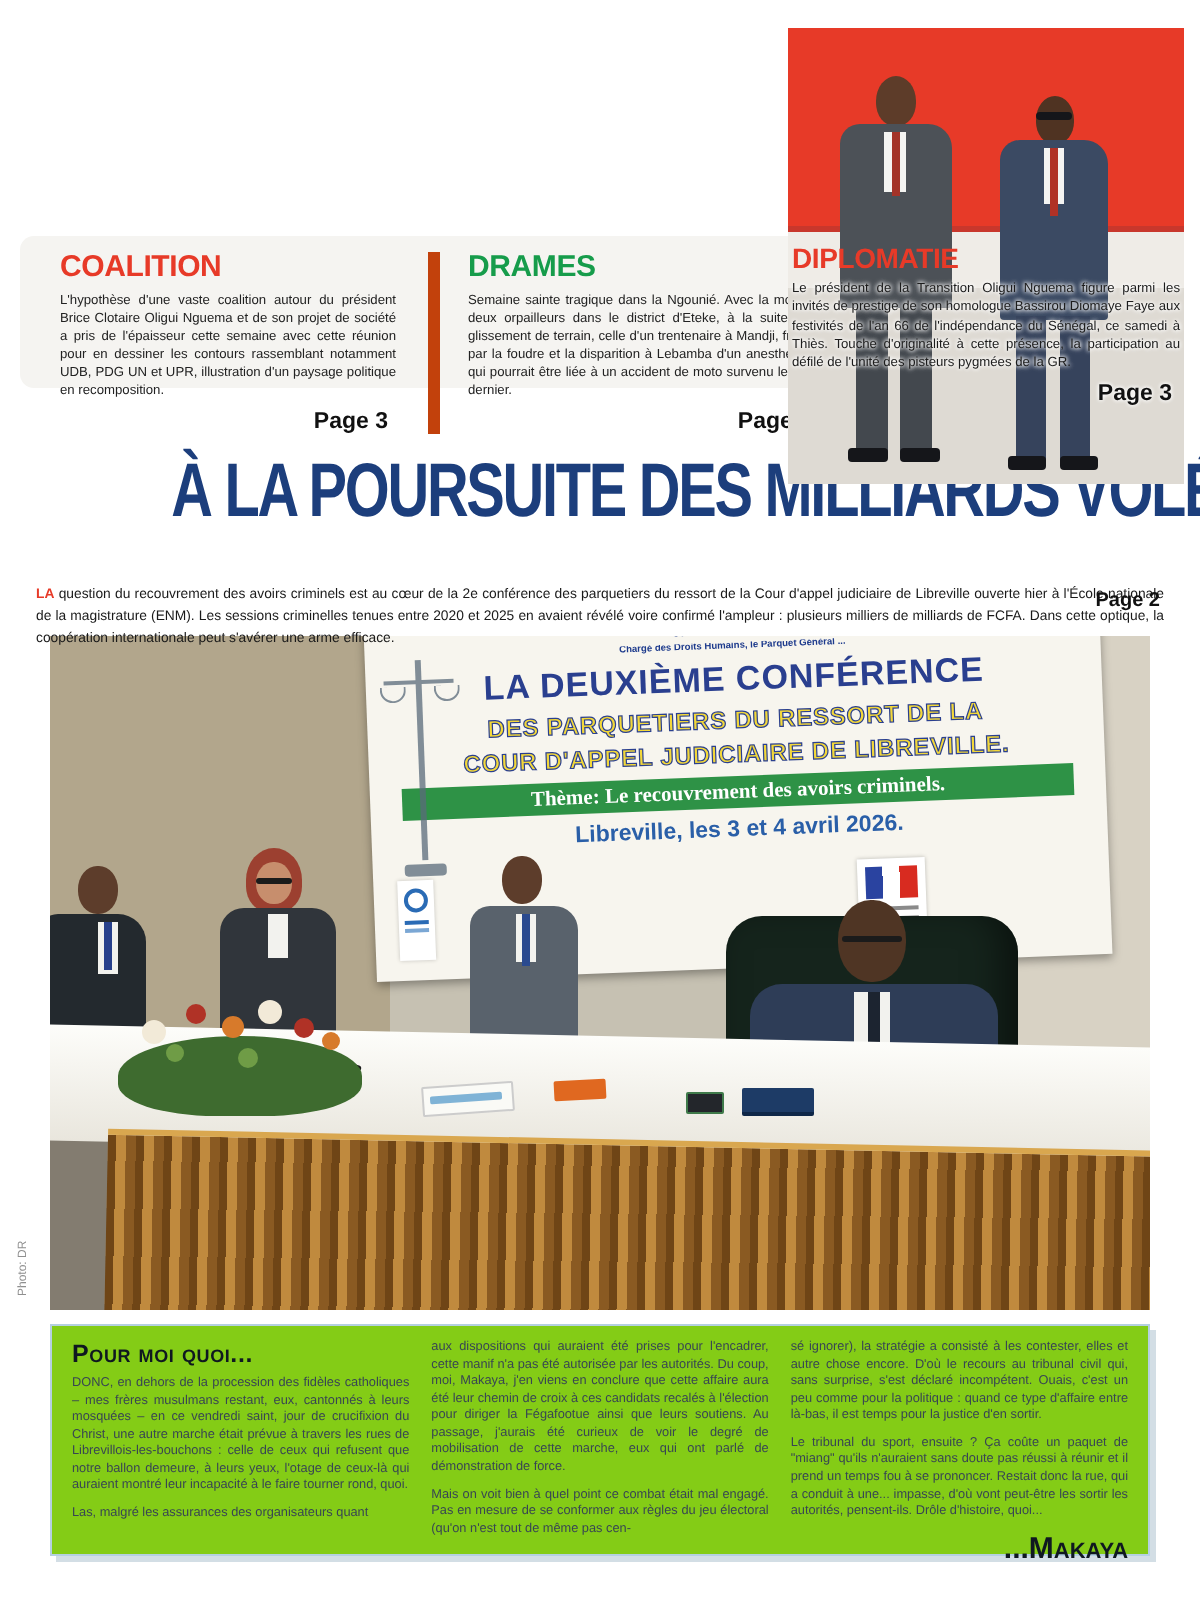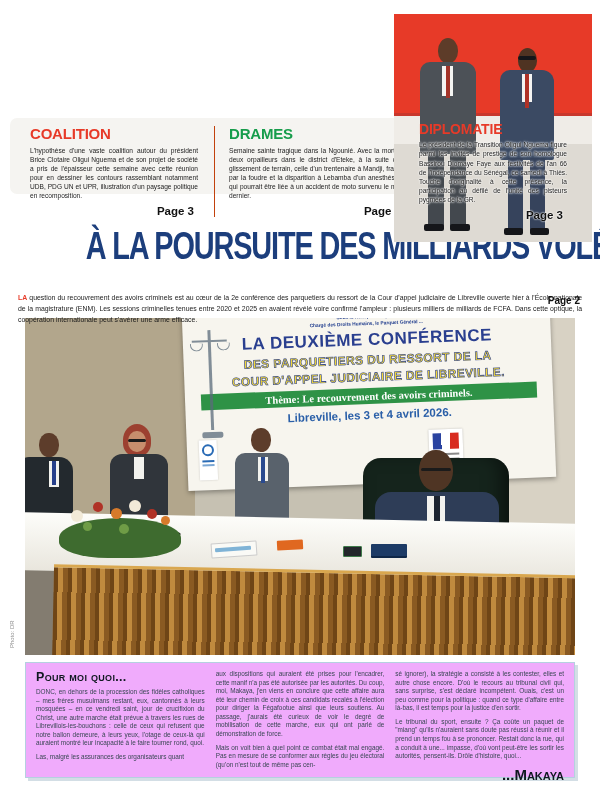--- a/index.html
+++ b/index.html
@@ -49,31 +49,31 @@
   .figB .head{left:20px;top:0;width:19px;height:24px;background:#4f3322;}
   .figB .glasses{position:absolute;left:20px;top:8px;width:18px;height:4px;background:#15161a;border-radius:2px;}
   .figB .body{left:2px;top:22px;width:54px;height:90px;background:#3b4a63;border-radius:10px 12px 2px 2px;}
   .figB .shirt{left:24px;top:26px;width:10px;height:28px;}
   .figB .tie{left:27px;top:26px;width:4px;height:34px;background:#b03226;}
   .figB .leg{top:110px;width:15px;height:72px;background:#36435c;}
   .figB .leg.l{left:10px;} .figB .leg.r{left:32px;}
   .figB .shoe.l{left:6px;top:180px;width:19px;height:7px;}
   .figB .shoe.r{left:32px;top:180px;width:19px;height:7px;}
 
-  .diplo{position:absolute;left:0;top:106px;width:100%;padding:2px 25px;box-sizing:border-box;}
+  .diplo{position:absolute;left:0;top:106px;width:100%;padding:2px 2px;box-sizing:border-box;}
   .diplo .sec-title{font-size:14px;}
   .diplo .sec-body{color:#1c1c1c;text-shadow:0 0 2px #ffffff,0 0 2px #ffffff,0 0 3px #ffffff;}
   .diplo .page-ref{text-shadow:0 0 2px #ffffff,0 0 2px #ffffff;}
 
   
   .columns-panel{position:absolute;left:10px;top:118px;width:582px;height:76px;
                  background:#f5f4f1;border-radius:7px;z-index:1;}
   .newscol{position:absolute;top:8px;}
   .col-coalition{left:20px;width:168px;}
-  .col-drames{left:204px;width:176px;border-left:1px solid #c2410c;padding-left:14px;}
+  .col-drames{left:204px;width:176px;border-left:6px solid #c2410c;padding-left:14px;}
   .sec-title{font-size:15px;font-weight:800;letter-spacing:-0.2px;margin:0 0 3px 0;line-height:1.1;}
   .t-red{color:#e73a28;} .t-green{color:#169c4b;}
   .sec-body{font-size:6.6px;line-height:1.38;text-align:justify;color:#222222;font-weight:500;margin:0;}
   .page-ref{font-size:11.5px;font-weight:800;color:#111111;text-align:right;margin-top:5px;padding-right:4px;}
 
   
   .headline{position:absolute;left:0;top:224px;width:600px;text-align:center;z-index:2;}
   .headline span{display:inline-block;font-size:38px;font-weight:800;color:#1c3e7c;
                  letter-spacing:-1.5px;white-space:nowrap;transform:scaleX(0.76);
                  transform-origin:center top;line-height:1.18;}
@@ -167,21 +167,21 @@
   
   .flowers{position:absolute;left:34px;top:182px;width:122px;height:62px;}
   .flowers .green{position:absolute;left:0;top:18px;width:122px;height:40px;background:#3e6b2f;
                   border-radius:50% 50% 40% 40%;}
   .bloom{position:absolute;border-radius:50%;}
 
   .photo-credit{position:absolute;left:9px;top:648px;font-size:6px;color:#8f8f8f;
                 transform:rotate(-90deg);transform-origin:left top;white-space:nowrap;z-index:2;}
 
   
-  .chronicle{position:absolute;left:25px;top:662px;width:550px;height:116px;background:#f0abfc;
+  .chronicle{position:absolute;left:25px;top:662px;width:550px;height:116px;background:#84cc16;
              border:1px solid #b5d0e0;box-shadow:3px 3px 0 rgba(130,160,180,0.35);
              box-sizing:border-box;padding:7px 10px;display:flex;gap:11px;z-index:2;}
   .chron-col{flex:1;min-width:0;}
   .chron-title{font-size:12.5px;font-weight:800;color:#0f1820;font-variant:small-caps;
                letter-spacing:0.3px;margin:0 0 4px 0;}
   .chron-p{font-size:6.4px;line-height:1.34;text-align:justify;color:#384653;font-weight:500;
            margin:0 0 5px 0;}
   .signature{text-align:right;font-size:15px;font-weight:800;font-variant:small-caps;
              color:#0f1820;margin-top:2px;}
 </style>

